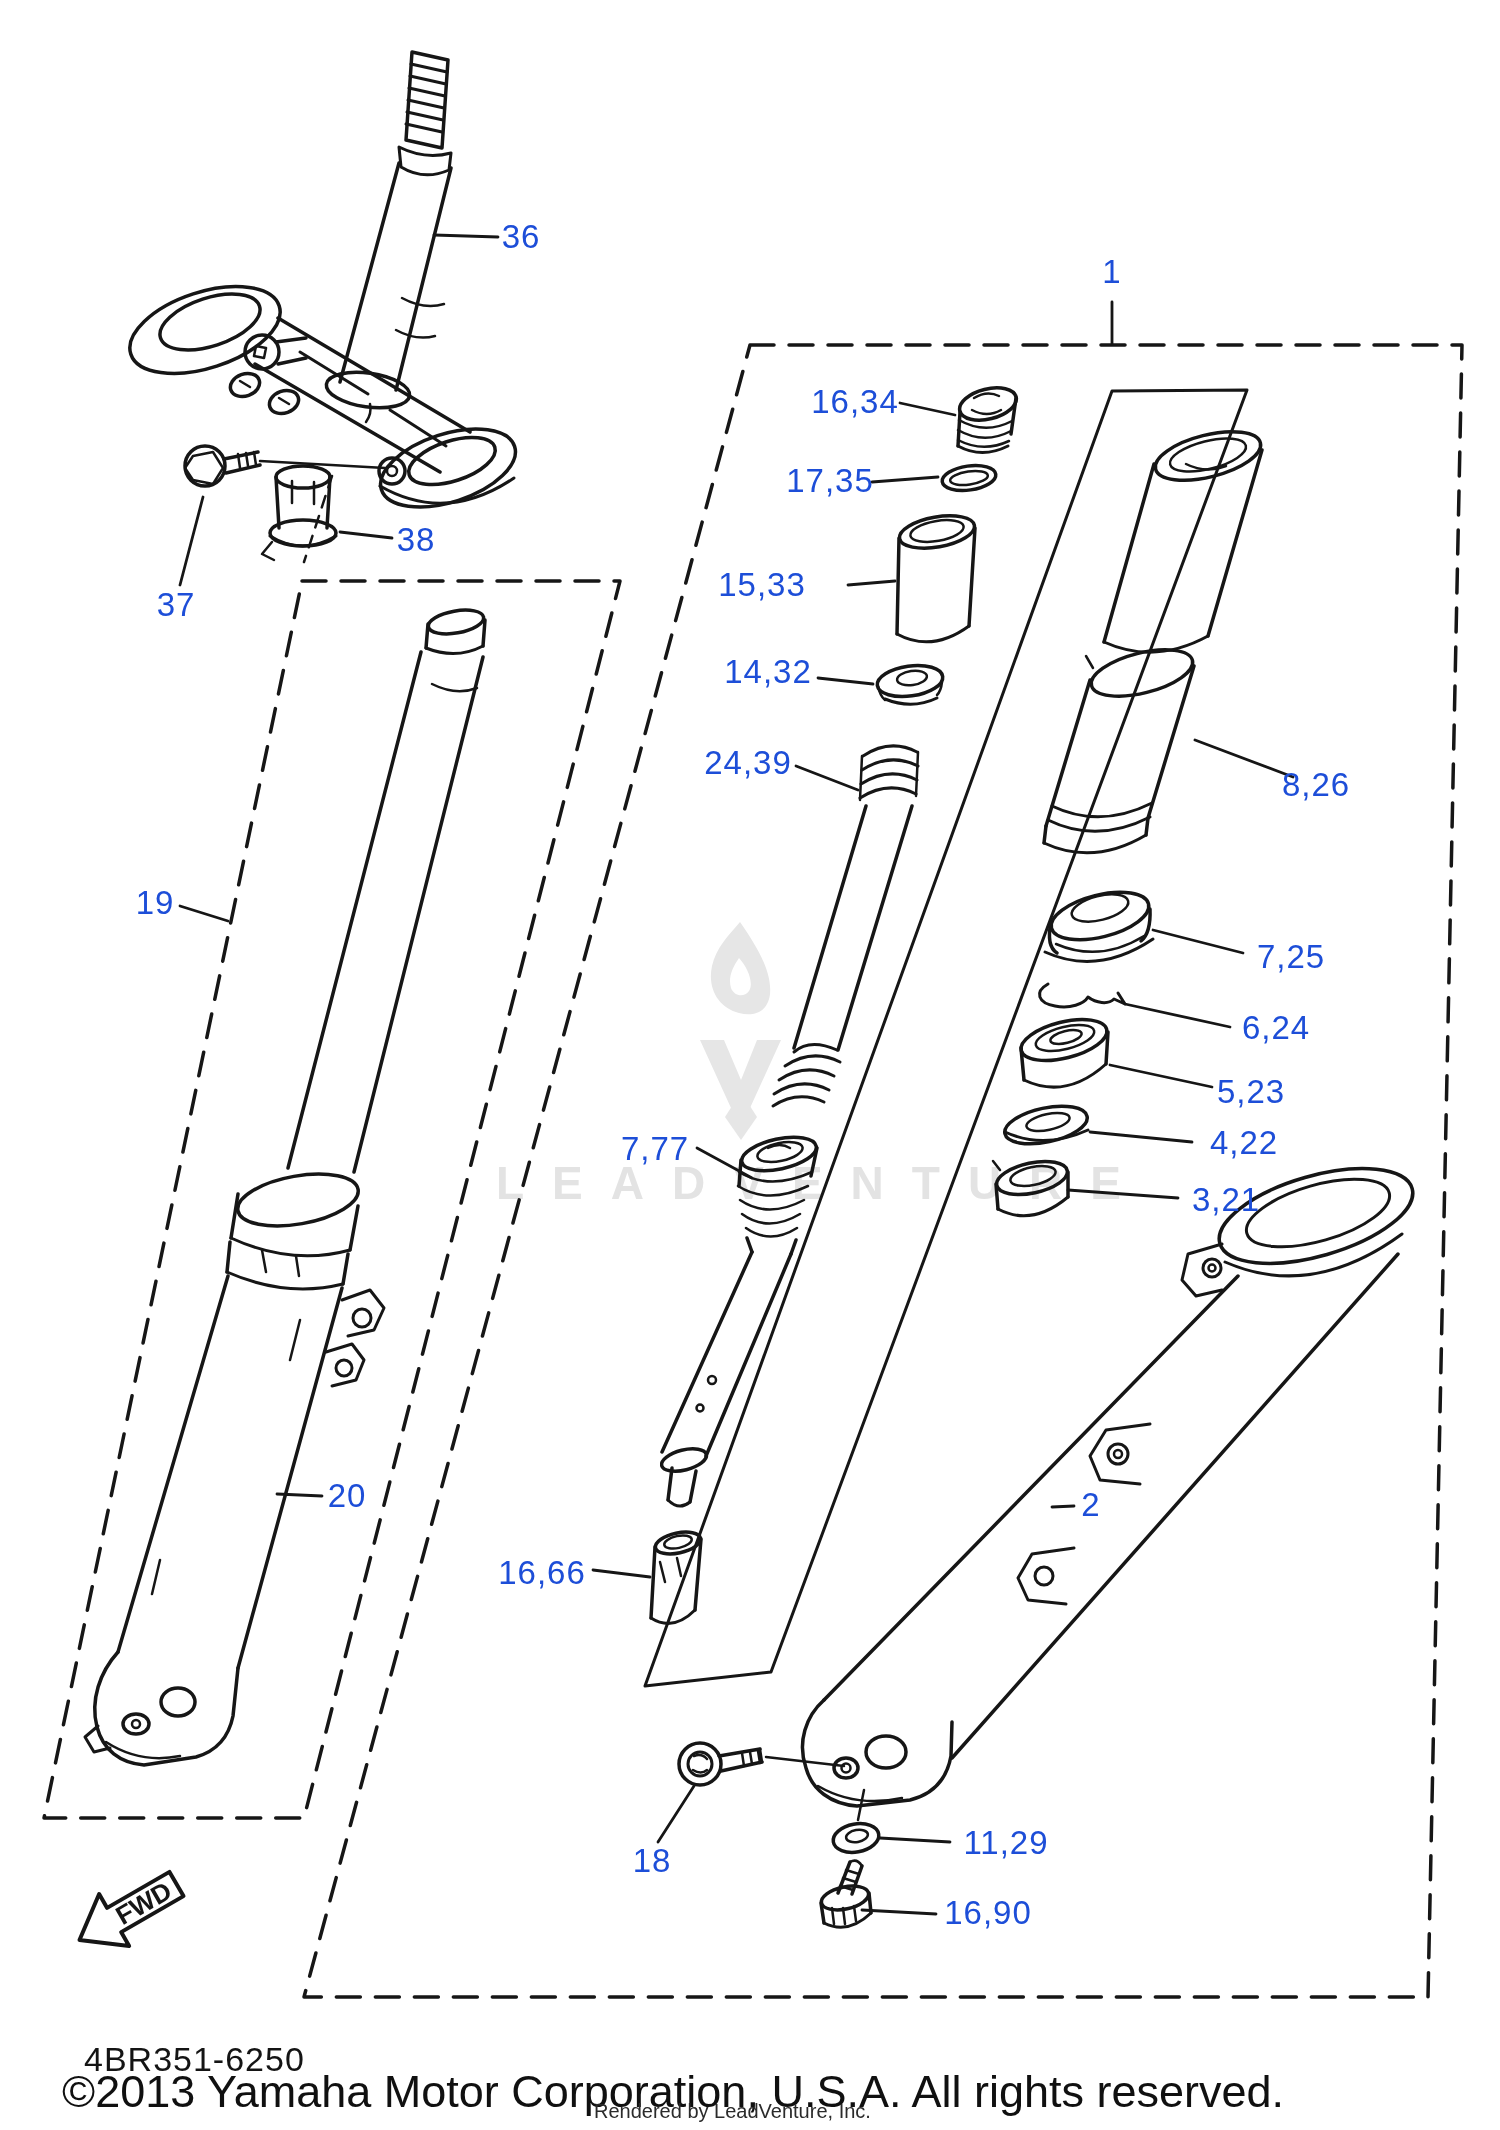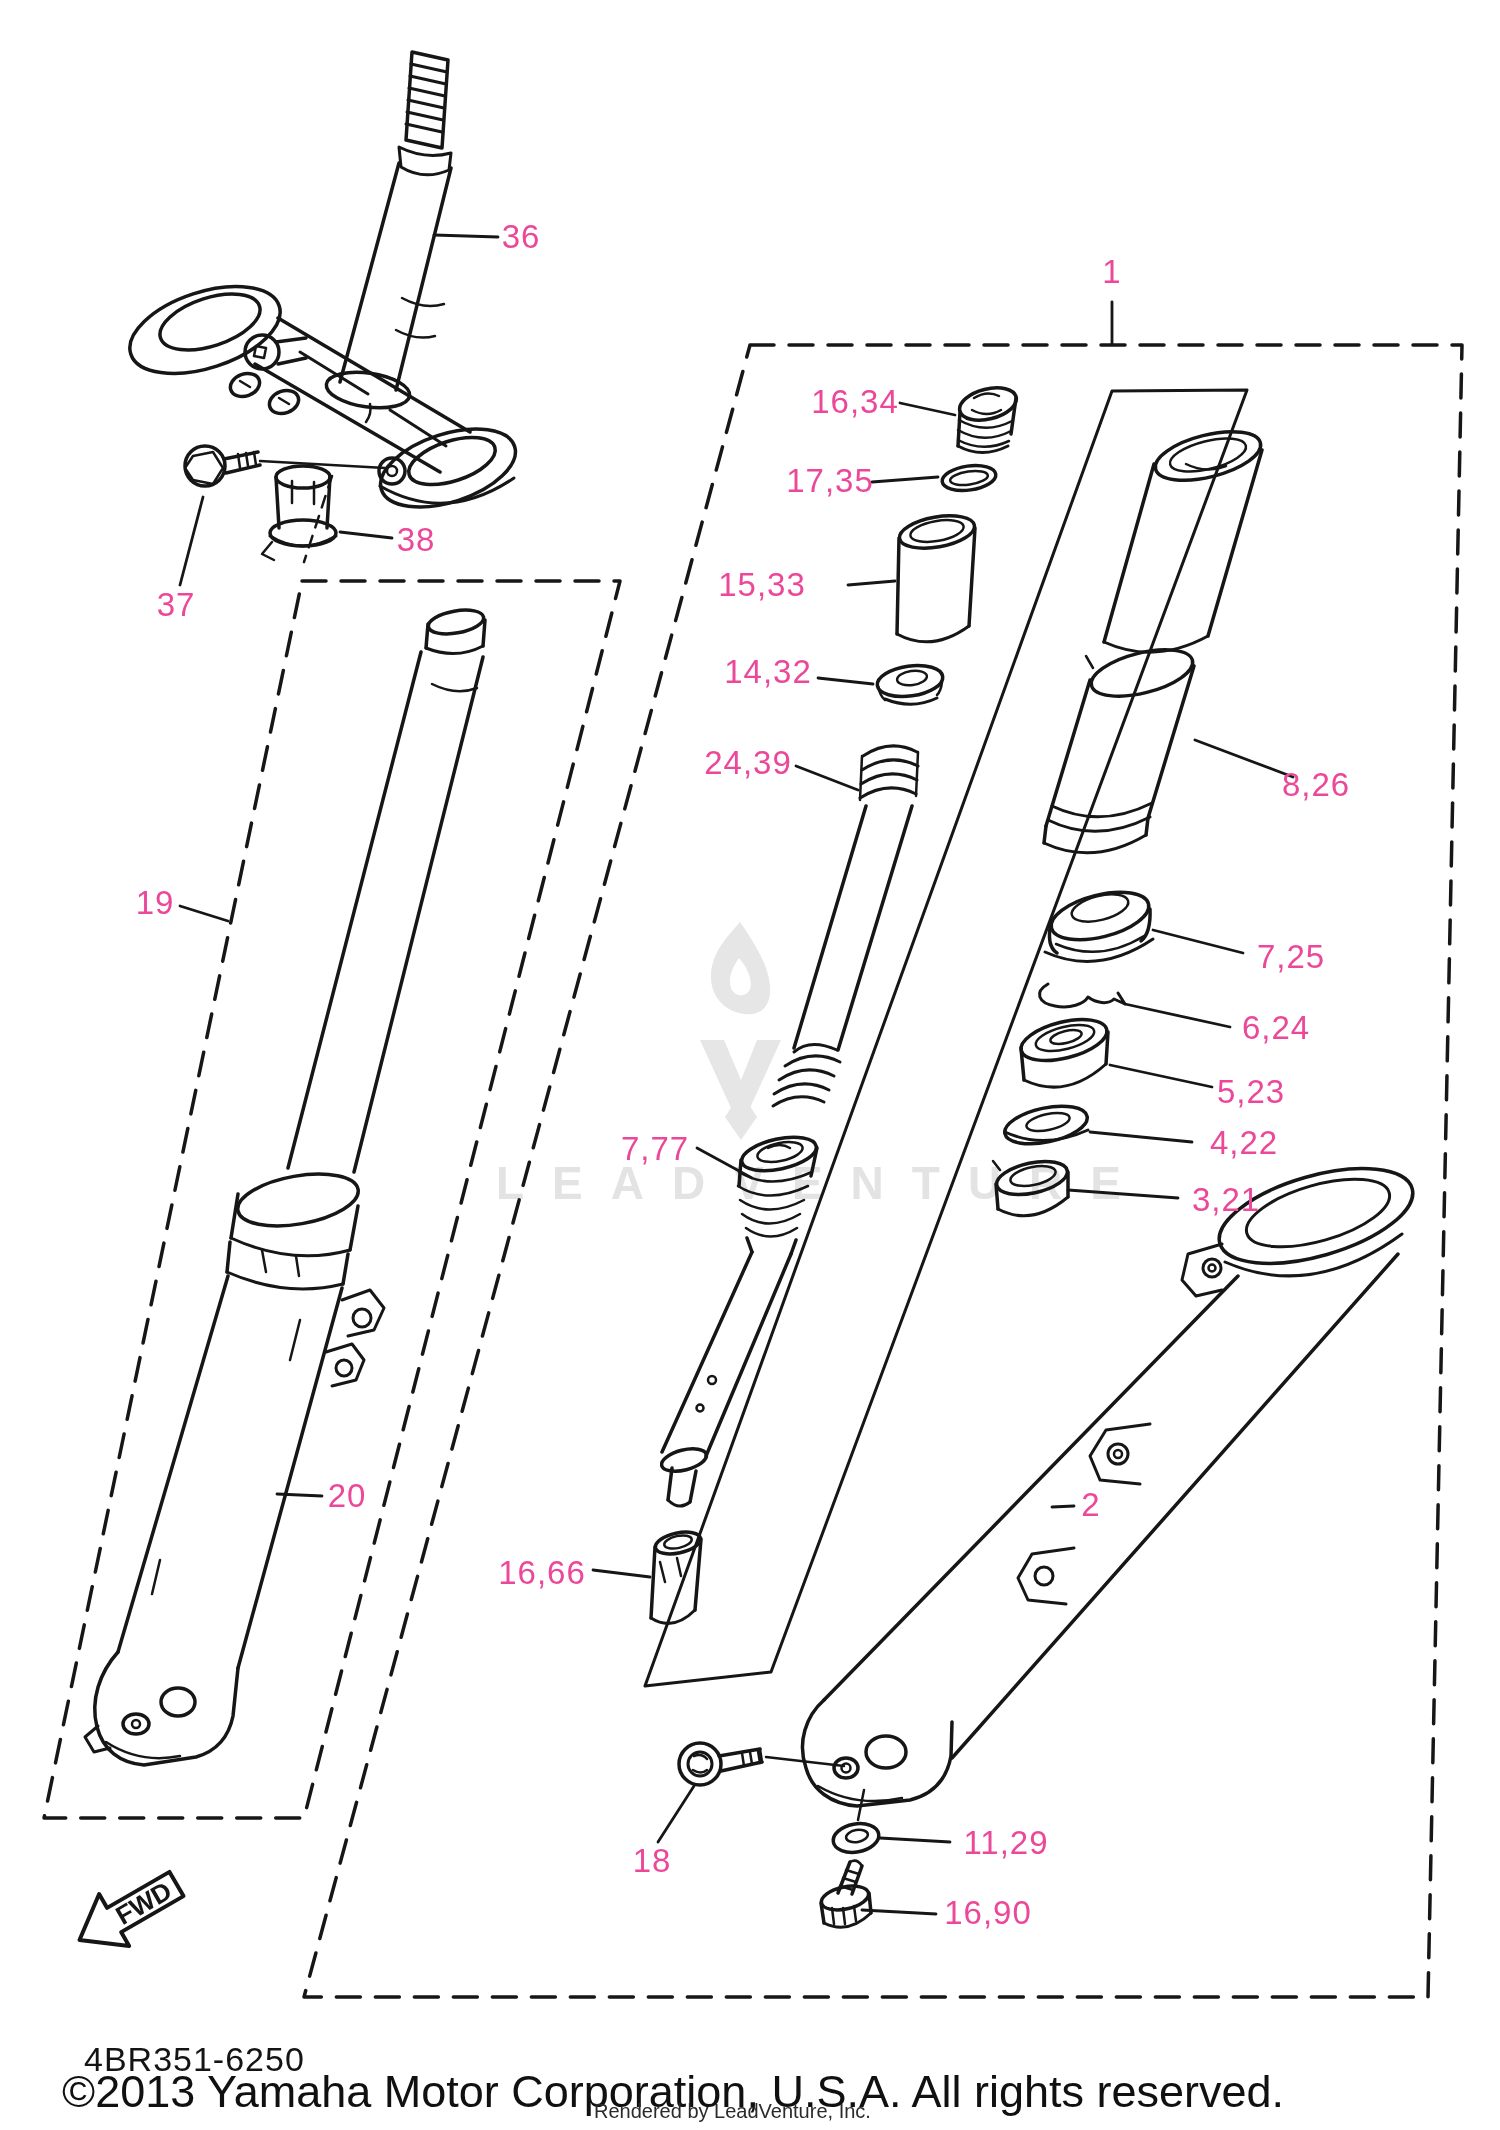--- a/index.html
+++ b/index.html
@@ -1,20 +1,20 @@
 <!DOCTYPE html>
 <html><head>
 <meta charset="utf-8">
 <style>
   html,body{margin:0;padding:0;background:#ffffff;}
   .canvas{position:relative;width:1500px;height:2130px;background:#ffffff;overflow:hidden;
           font-family:"Liberation Sans",sans-serif;color:#141414;}
   .art{position:absolute;left:0;top:0;width:1500px;height:2130px;}
   .callout{position:absolute;transform:translate(-50%,-50%);font-size:33px;letter-spacing:1px;
-           white-space:nowrap;color:#ec4899;}
+           white-space:nowrap;color:#1d4ed8;}
   .watermark-text{position:absolute;left:496px;top:1156px;font-size:46px;font-weight:bold;
            letter-spacing:28px;color:#e3e3e3;white-space:nowrap;}
   .diagram-code{position:absolute;left:84px;top:1996px;font-size:34px;letter-spacing:1px;color:#141414;margin-top:44px;}
   .footer-copyright{position:absolute;left:62px;top:2066px;font-size:45px;color:#101010;white-space:nowrap;}
   .rendered-by{position:absolute;left:594px;top:2100px;font-size:20px;color:#2b2b2b;white-space:nowrap;text-align:right;}
 </style>
 </head>
 <body>
 
 <div class="canvas">

